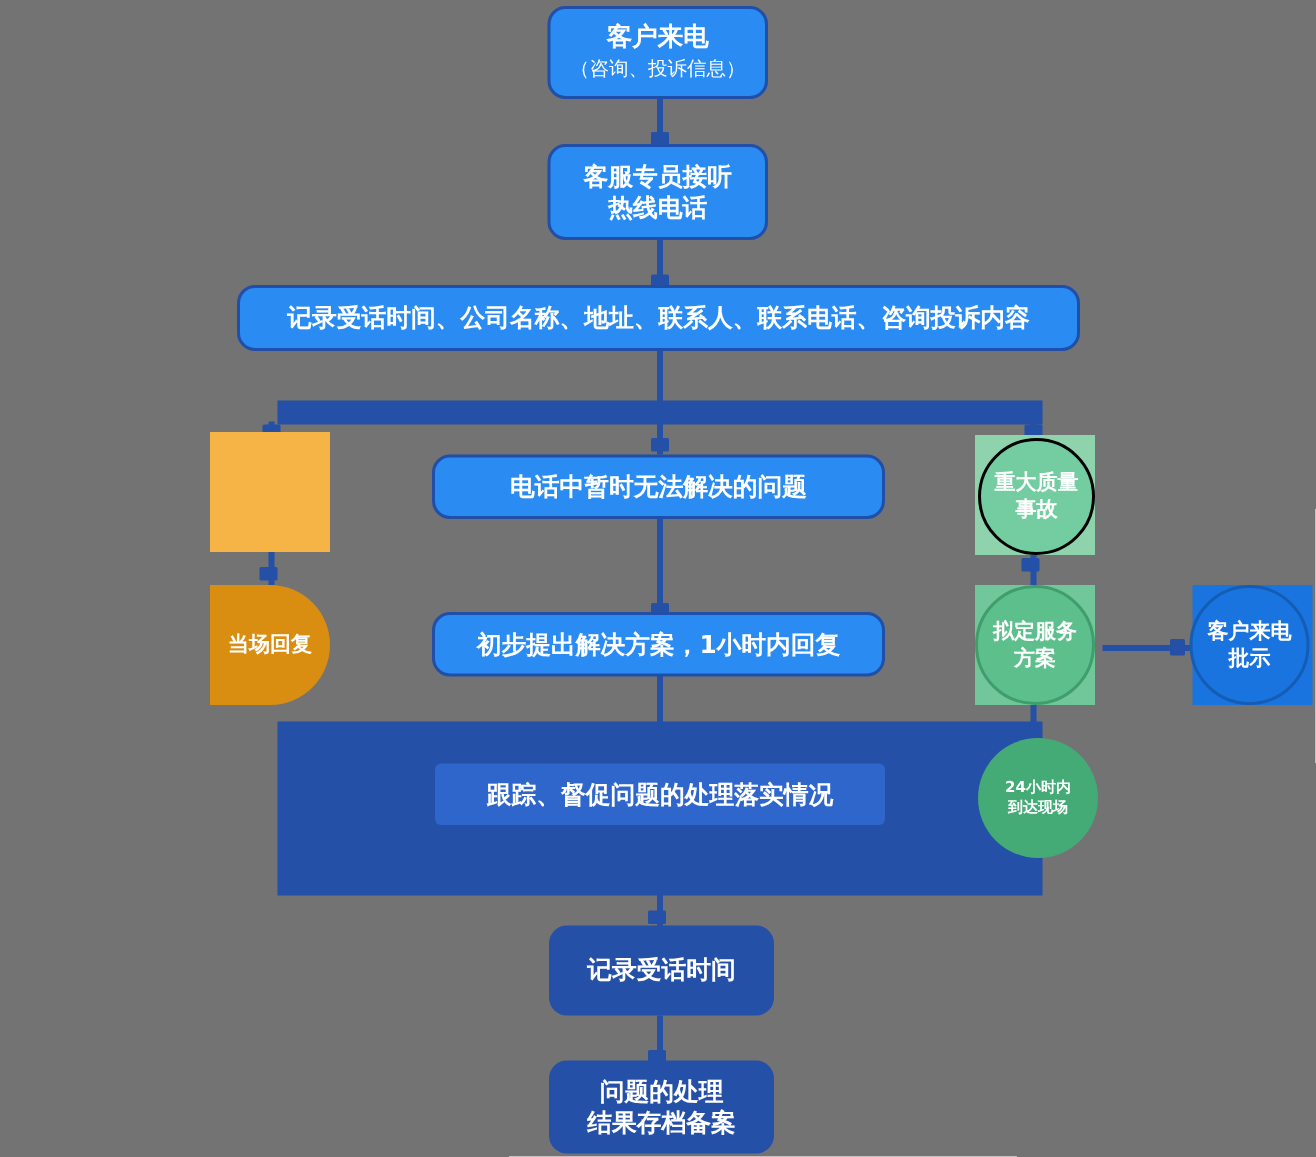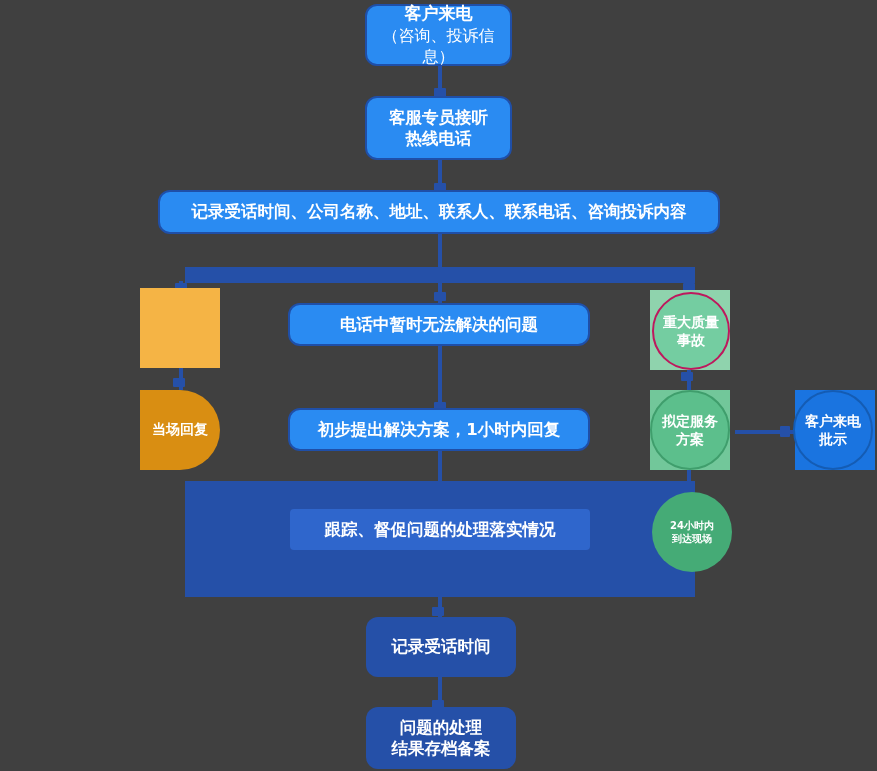--- a/index.html
+++ b/index.html
@@ -7,21 +7,21 @@
     padding: 0;
     background: #ffffff;
   }
   body {
     font-family: "DejaVu Sans", "Liberation Sans", sans-serif;
   }
   #canvas {
     position: relative;
     width: 877px;
     height: 771px;
-    background: #404040;
+    background: #737373;
     overflow: hidden;
   }
   .node {
     position: absolute;
     box-sizing: border-box;
     display: flex;
     align-items: center;
     justify-content: center;
     text-align: center;
     color: #ffffff;
@@ -100,21 +100,21 @@
     font-weight: bold;
     line-height: 1.3;
     box-sizing: border-box;
   }
   .circ-orange {
     background: #f2ac36;
     border: 2px solid #d98e12;
   }
   .circ-green-1 {
     background: #74cda1;
-    border: 2px solid #be185d;
+    border: 2px solid #000000;
   }
   .circ-green-2 {
     background: #5cbf8c;
     border: 2px solid #3f9e6c;
   }
   .circ-green-3 {
     background: #45ab76;
   }
   .circ-blue {
     background: #1a74e0;
@@ -167,21 +167,21 @@
   <div class="conn-h" style="left:735px; top:430px; width:62px;"></div>
   <div class="nub" style="left:780px; top:426px; width:10px; height:11px;"></div>
 
   <div class="conn-v" style="left:687px; top:466px; height:26px;"></div>
   <div class="nub" style="left:681px; top:484px;"></div>
 
   <div class="conn-v" style="left:438px; top:450px; height:34px;"></div>
 
   <div class="node box-lite" style="left:365px; top:4px; width:147px; height:62px; flex-direction:column;">
     <span class="txt t-bold" style="font-size:17px;">客户来电</span>
-    <span class="txt t-reg" style="font-size:16px; margin-top:2px;">（咨询、投诉信息）</span>
+    <span class="txt t-reg" style="font-size:13px; margin-top:2px;">（咨询、投诉信息）</span>
   </div>
 
   <div class="node box-lite" style="left:365px; top:96px; width:147px; height:64px; font-size:16.5px; font-weight:bold;">
     <span class="txt">客服专员接听
 热线电话</span>
   </div>
 
   <div class="node box-lite" style="left:158px; top:190px; width:562px; height:44px; font-size:16.5px; font-weight:bold;">
     <span class="txt">记录受话时间、公司名称、地址、联系人、联系电话、咨询投诉内容</span>
   </div>

